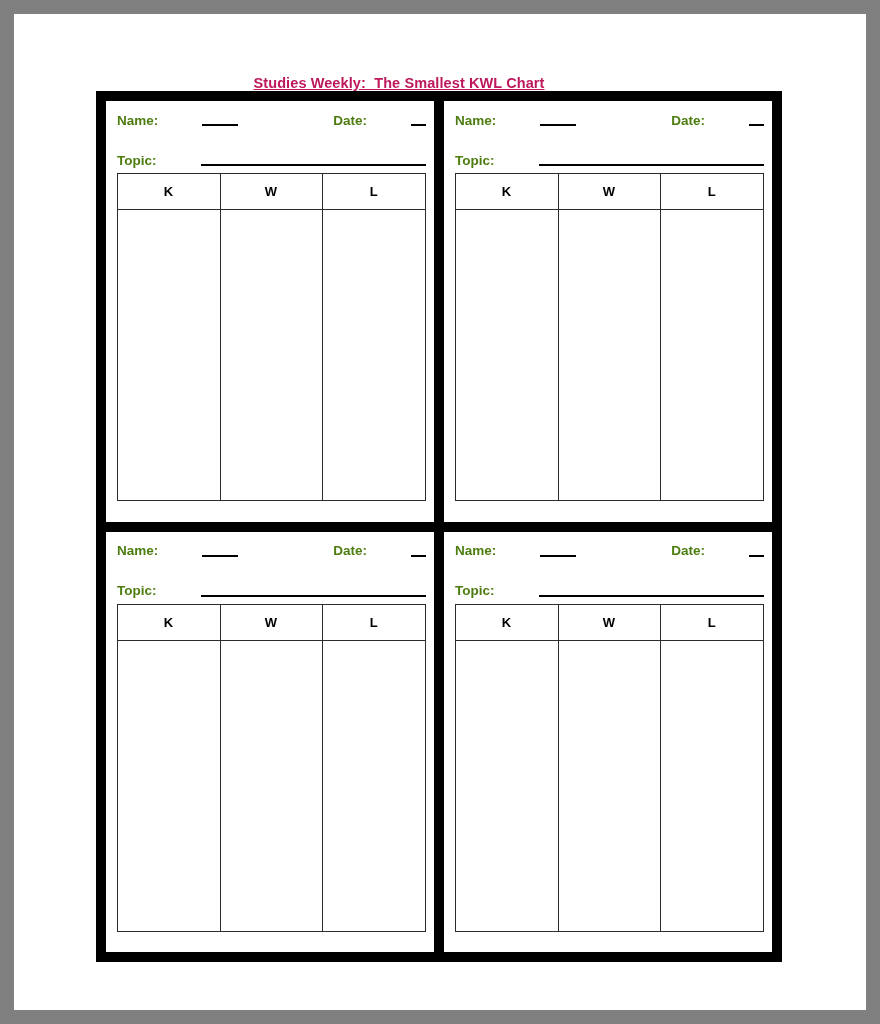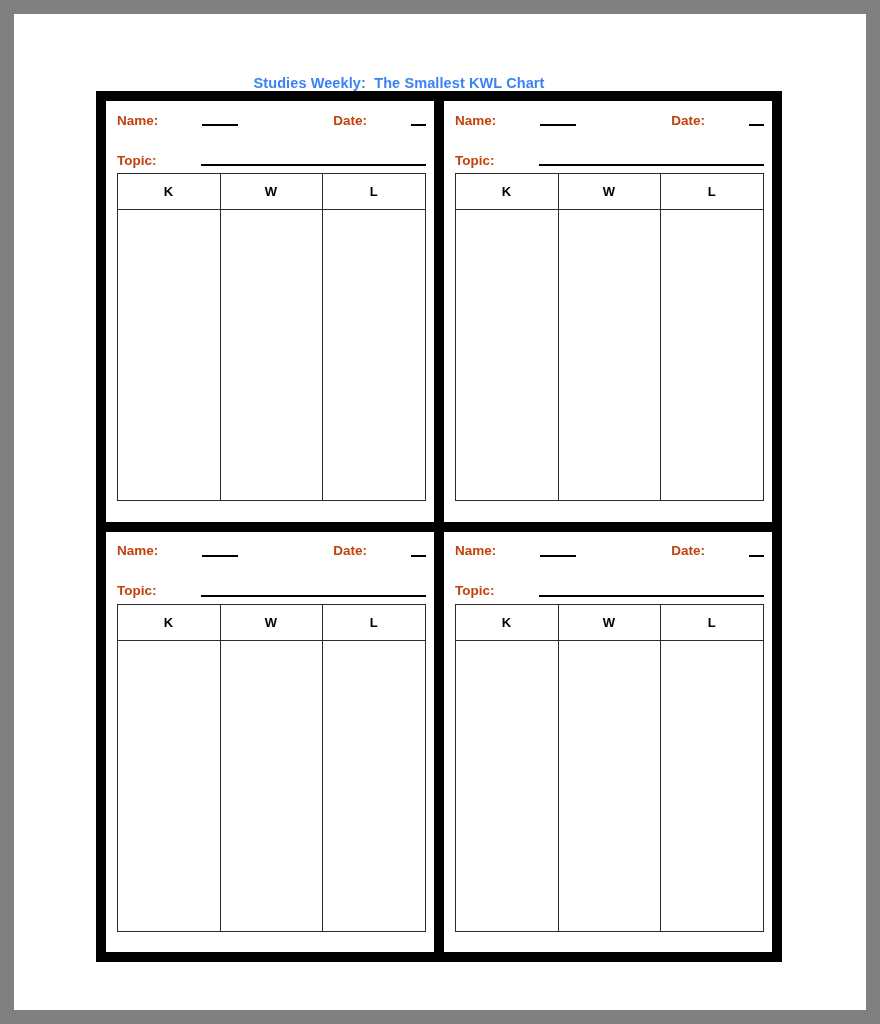--- a/index.html
+++ b/index.html
@@ -26,23 +26,24 @@
 
   
   .doc-title {
     position: absolute;
     left: 0;
     top: 61px;
     width: 770px;
     text-align: center;
     font-size: 14.5px;
     font-weight: bold;
-    color: #3b82f6;
+    color: #be185d;
     letter-spacing: 0.1px;
     white-space: pre;
+    text-decoration: underline;
   }
 
   
   .kwl-frame {
     position: absolute;
     left: 82px;
     top: 77px;
     width: 686px;
     height: 871px;
     background: #000000;
@@ -71,21 +72,21 @@
   
   .meta-block {
     flex: 0 0 auto;
     padding-bottom: 6px;
   }
   .meta-line {
     display: flex;
     align-items: flex-end;
     font-size: 13.5px;
     font-weight: bold;
-    color: #c2410c;
+    color: #4d7c0f;
     line-height: 1.0;
     margin-bottom: 5px;
     white-space: nowrap;
     gap: 44px;
   }
   .meta-line:last-child {
     margin-bottom: 0;
     margin-top: 25px;
   }
   .meta-label {

